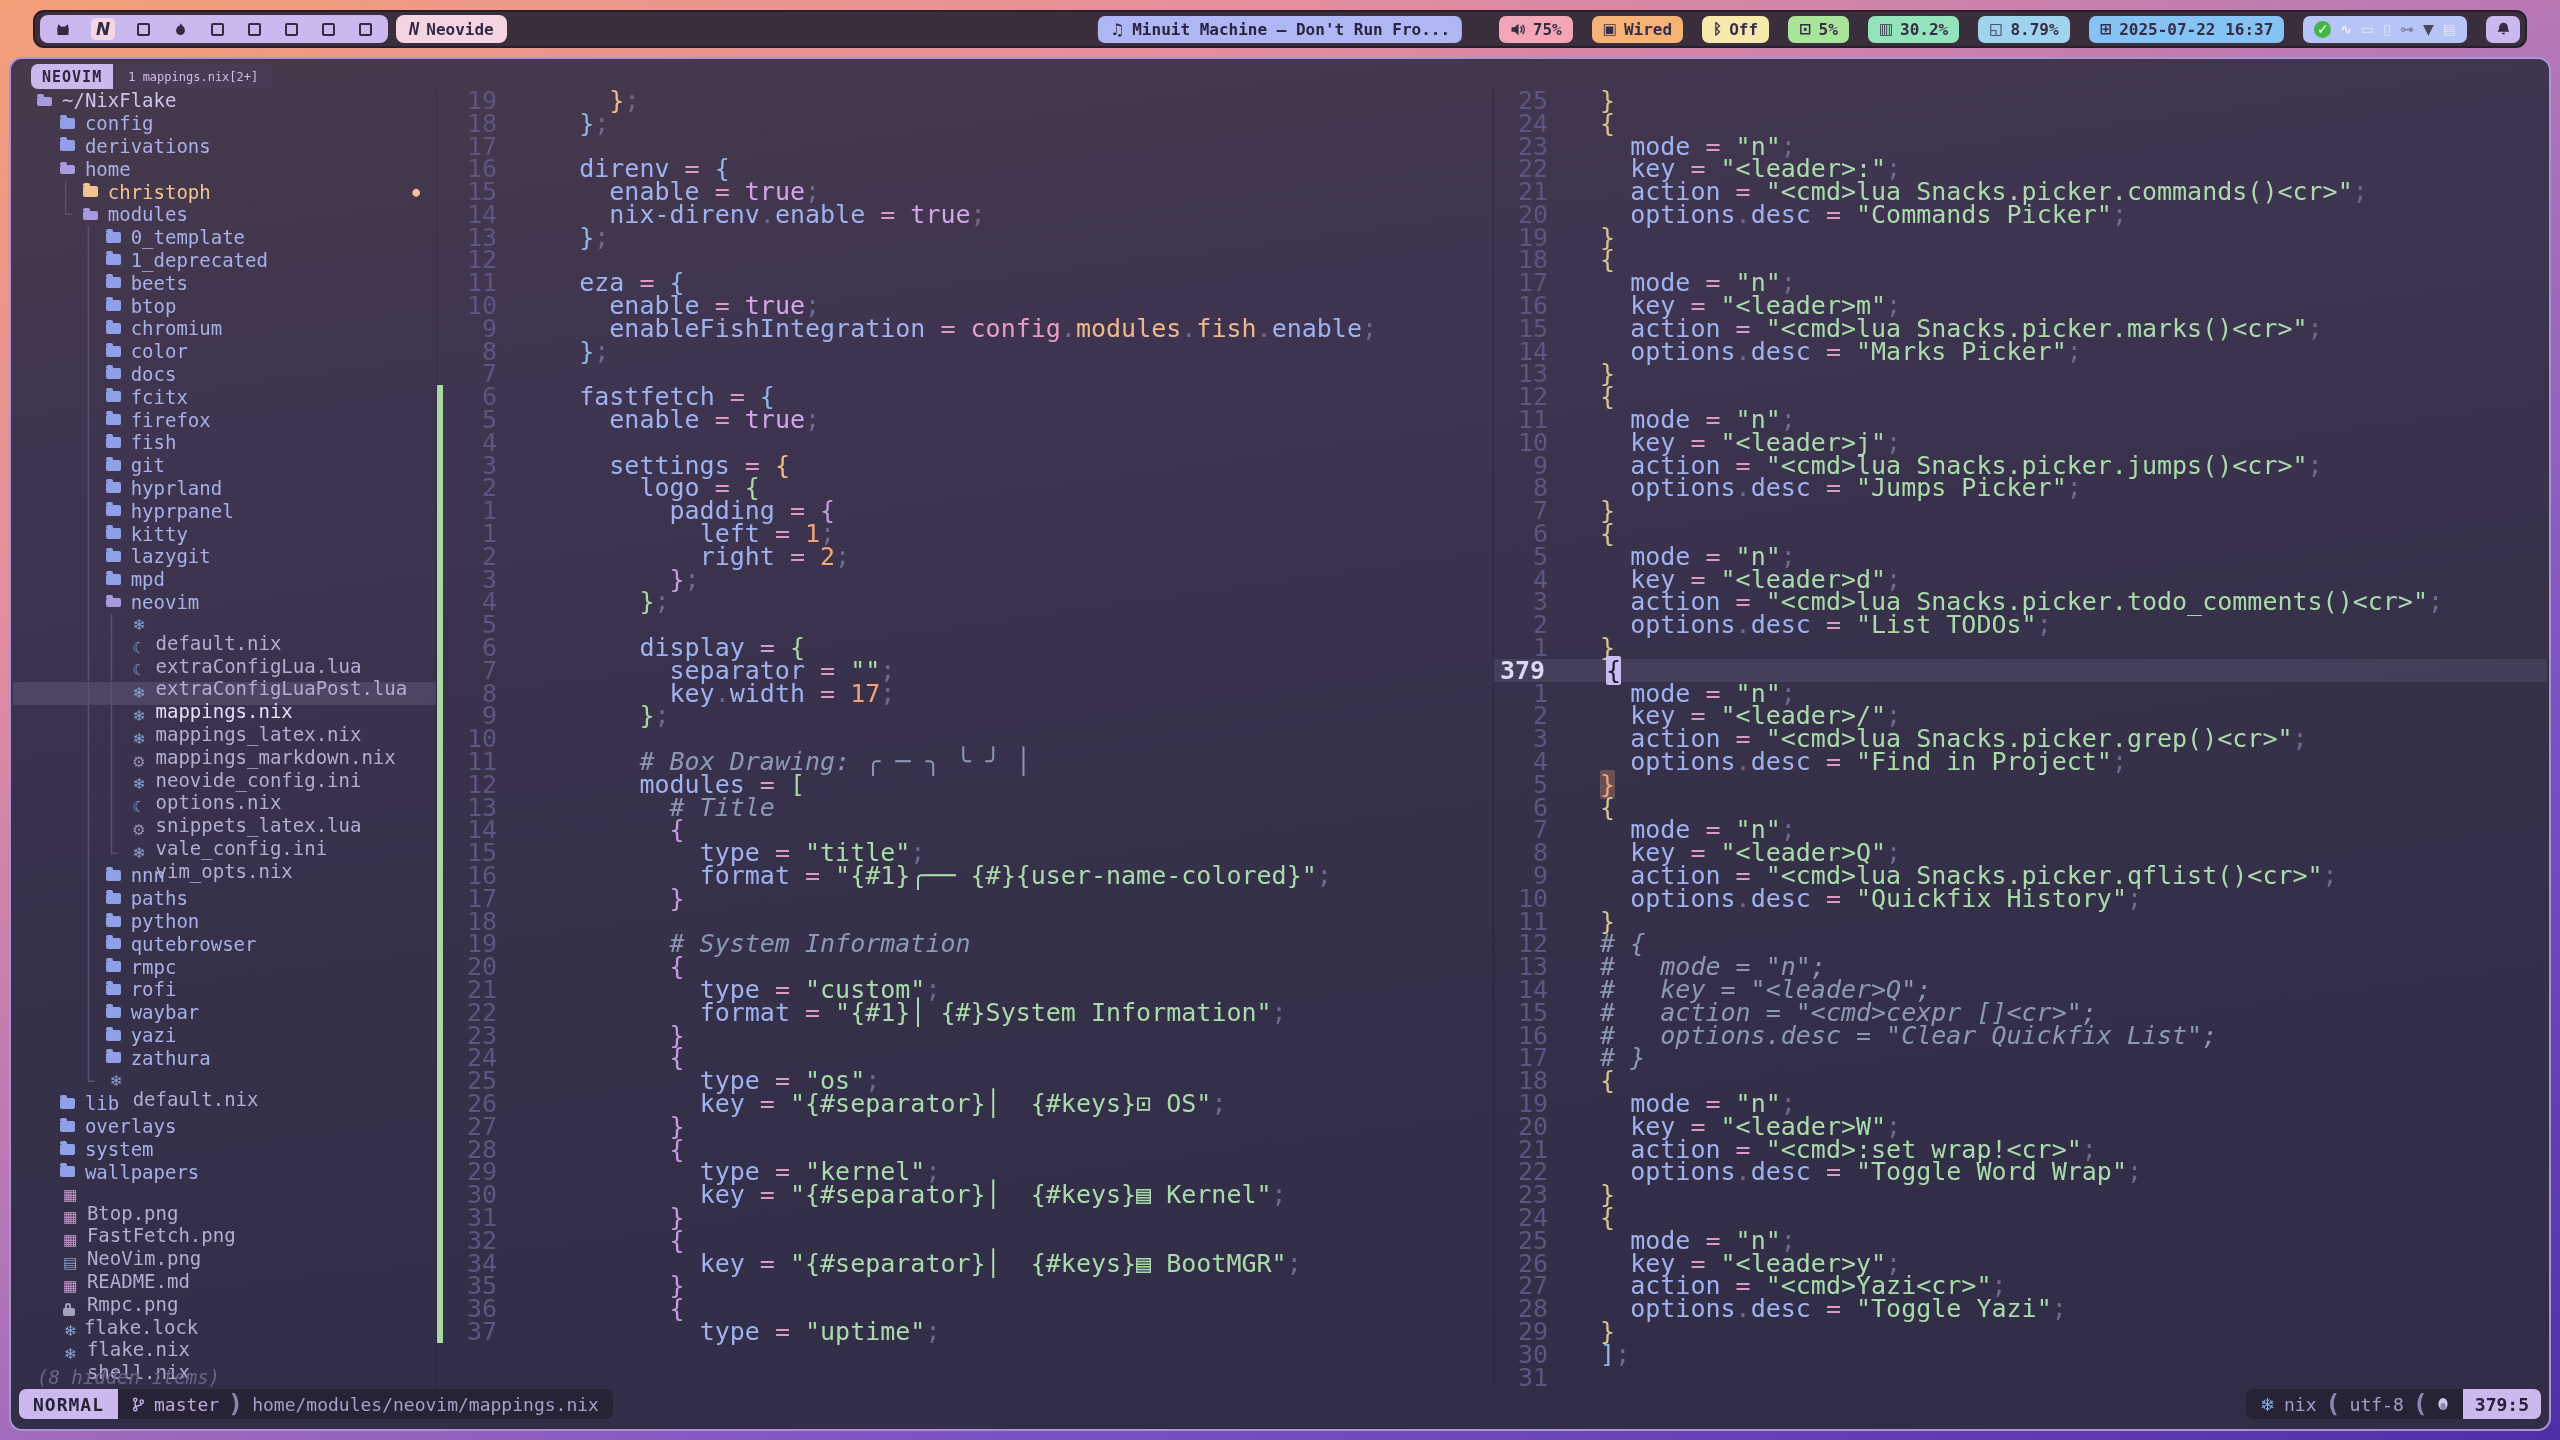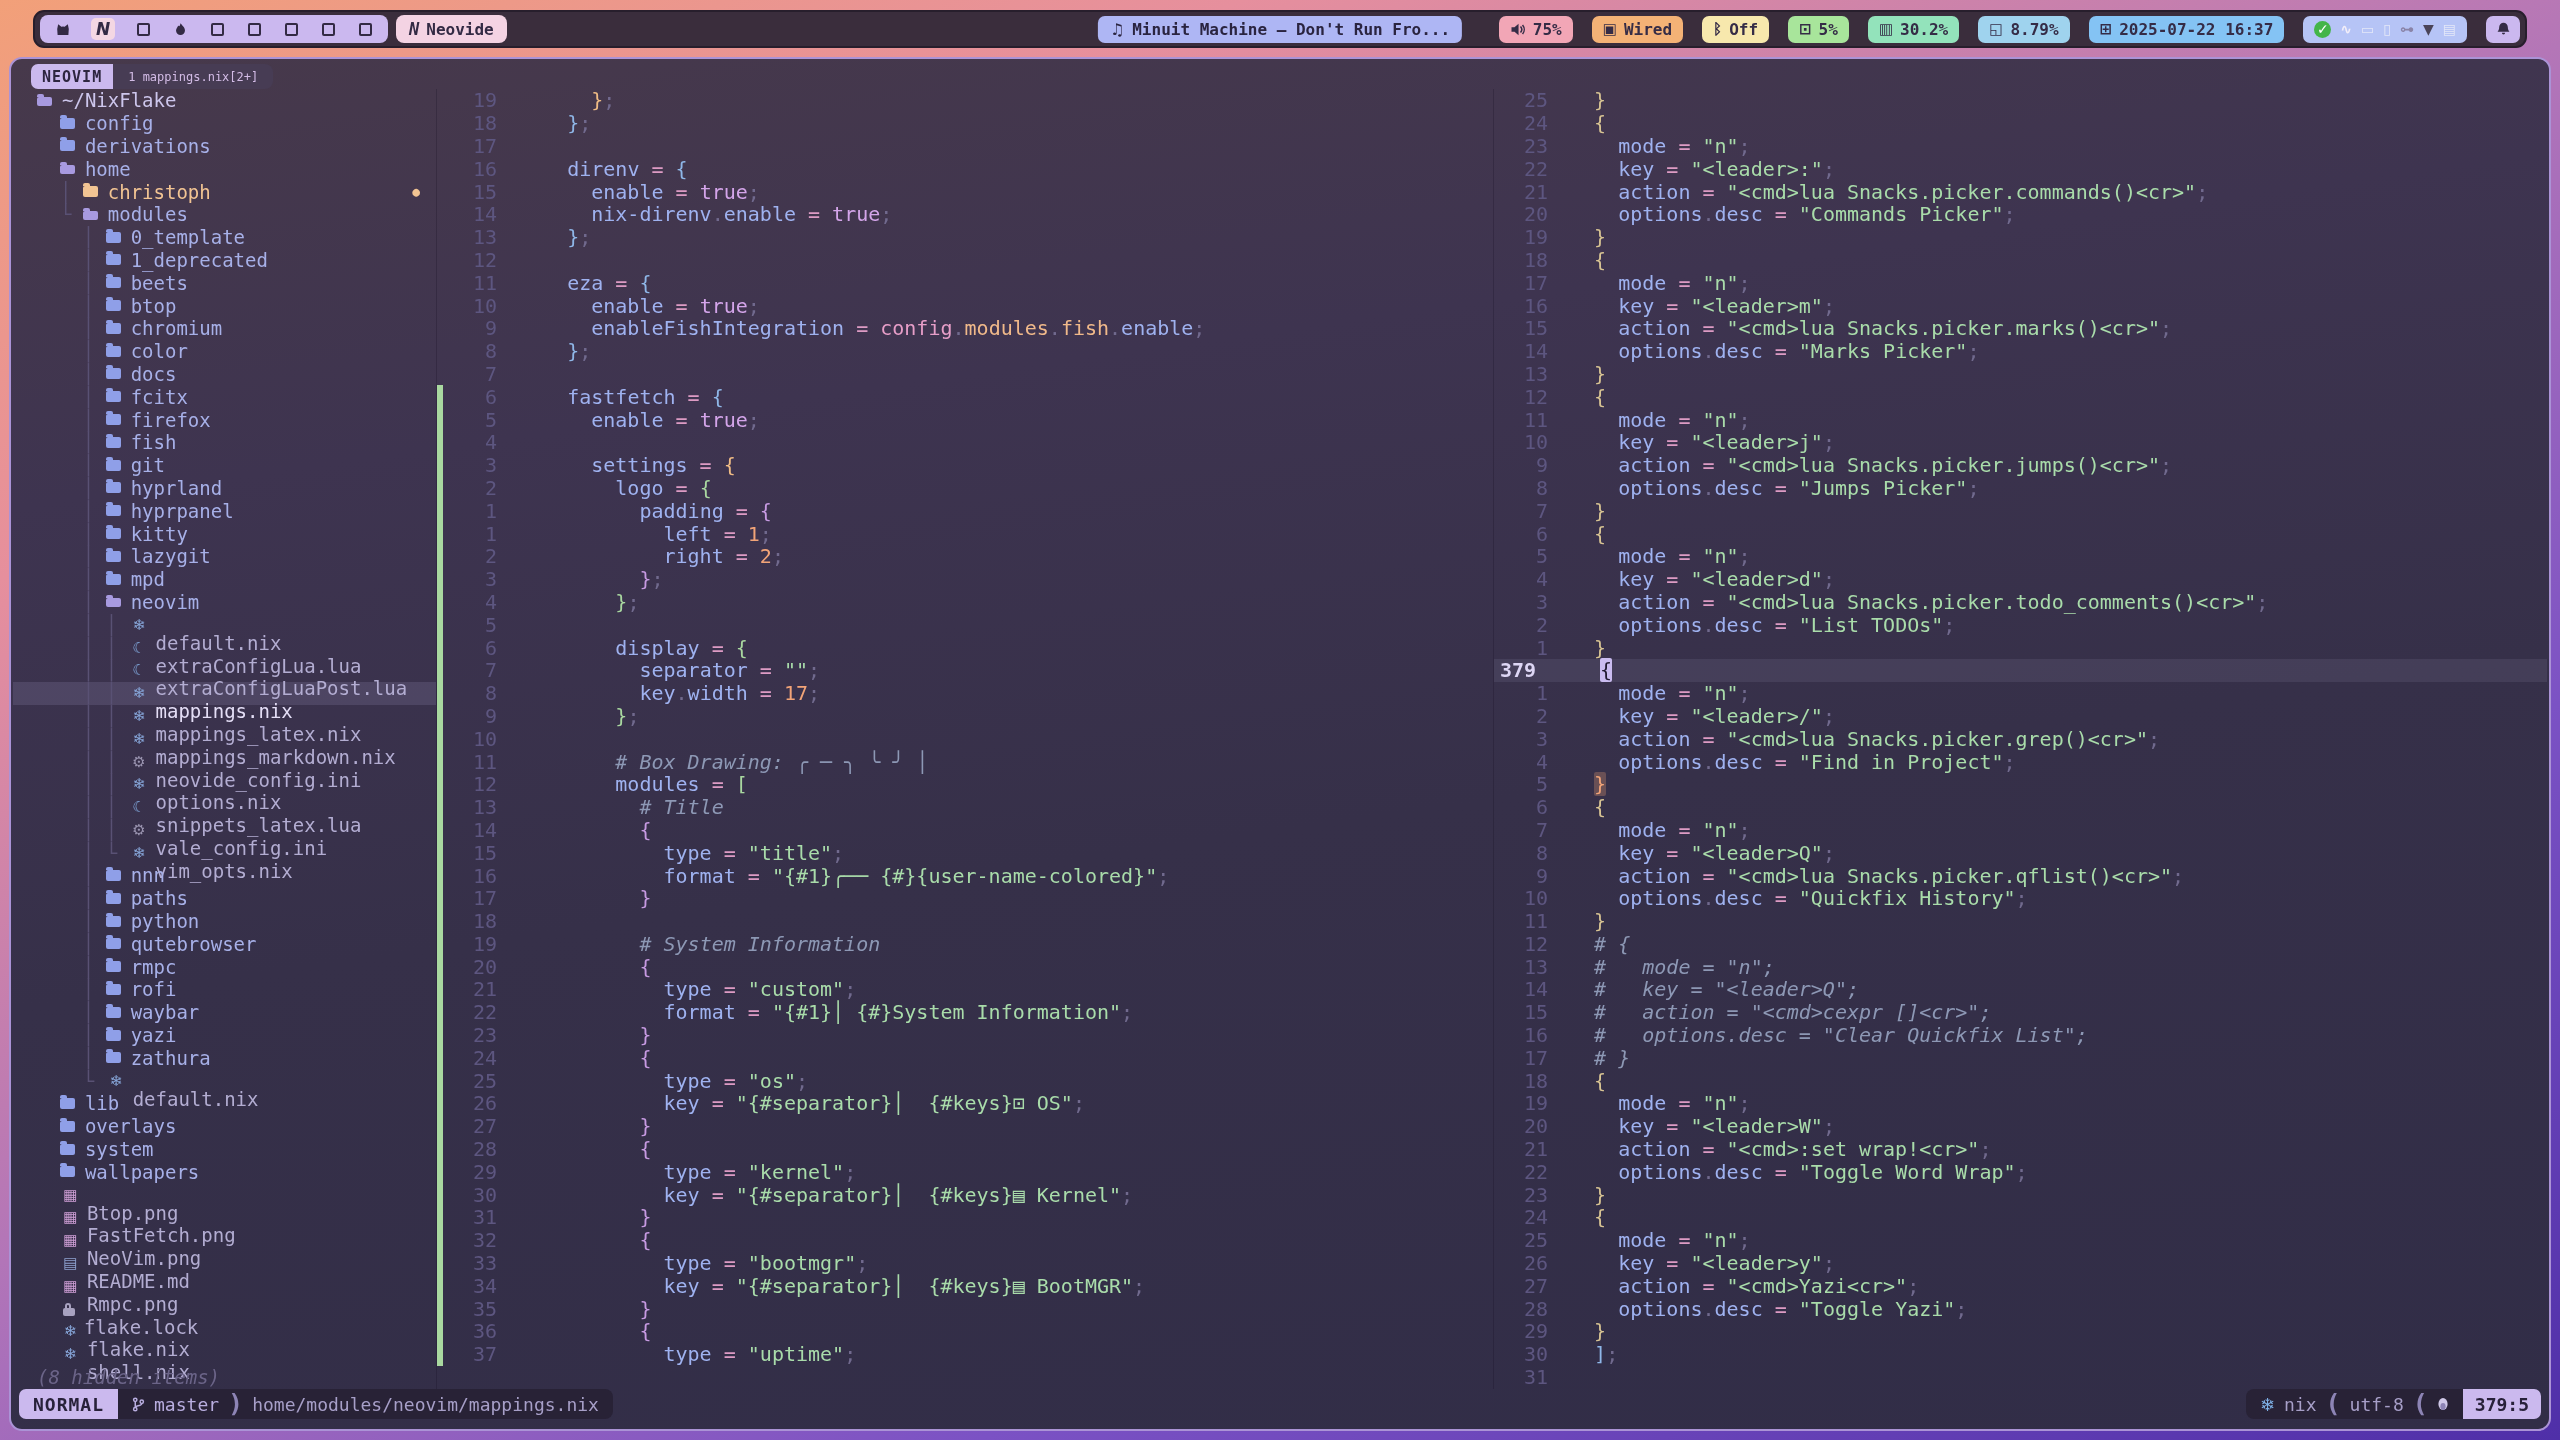--- a/index.html
+++ b/index.html
@@ -63,21 +63,21 @@
   .trow.accent .ic-dir{background:#f2c493;}
   .fico{display:inline-block;width:21px;text-align:center;margin-right:6px;font-size:15px;flex:none;
     font-family:"DejaVu Sans",sans-serif;}
   .fi-nix{color:#86a5d8;} .fi-lua{color:#7ea4d8;} .fi-ini{color:#9a94b0;}
   .fi-img{color:#cf9fd6;} .fi-md{color:#8fa3d0;}
   .ic-lock{display:inline-block;position:relative;width:12px;height:8px;background:#a8a2c0;
     border-radius:2px;margin:6px 9px 0 3px;flex:none;}
   .ic-lock::before{content:"";position:absolute;top:-5px;left:2px;width:6px;height:6px;
     border:2px solid #a8a2c0;border-bottom:none;border-radius:4px 4px 0 0;box-sizing:border-box;}
 
-  .pane{position:absolute;top:0;bottom:0;font-size:20px;}
+  .pane{position:absolute;top:0;bottom:0;font-size:25px;}
   .lpane{left:425px;width:1056px;border-left:1px solid rgba(20,12,30,.25);}
   .rpane{left:1482px;right:2px;border-left:1px solid rgba(20,12,30,.25);}
   .crow{height:22.8px;display:flex;align-items:center;cursor:text;}
   .crow.cur{background:rgba(216,206,242,.09);}
   .sign{width:6px;align-self:stretch;flex:none;}
   .sign.on{background:#a9d8a0;}
   .ln{width:54px;flex:none;text-align:right;color:#5d5680;}
   .crow.cur .ln{color:#ddd6f4;text-align:left;padding-left:6px;font-weight:bold;}
   .codeline{white-space:pre;padding-left:22px;}
   .w{color:#b4aed6}.id{color:#9fb2f0}.op{color:#dd9bc4}.num{color:#f2a478}.bo{color:#d4a5ea}
@@ -524,25 +524,20 @@
             <span class="ln">31</span>
             <span class="codeline"><span class="w">          </span><span class="b2">}</span></span>
           </div>
           <div class="crow">
             <span class="sign on"></span>
             <span class="ln">32</span>
             <span class="codeline"><span class="w">          </span><span class="b2">{</span></span>
           </div>
           <div class="crow">
             <span class="sign on"></span>
-            <span class="ln">33</span>
-            <span class="codeline"><span class="w">            </span><span class="id">type</span><span class="op"> = </span><span class="st">"bootmgr"</span><span class="pu">;</span></span>
-          </div>
-          <div class="crow">
-            <span class="sign on"></span>
             <span class="ln">34</span>
             <span class="codeline"><span class="w">            </span><span class="id">key</span><span class="op"> = </span><span class="st">"{#separator}│  {#keys}▤ BootMGR"</span><span class="pu">;</span></span>
           </div>
           <div class="crow">
             <span class="sign on"></span>
             <span class="ln">35</span>
             <span class="codeline"><span class="w">          </span><span class="b2">}</span></span>
           </div>
           <div class="crow">
             <span class="sign on"></span>

